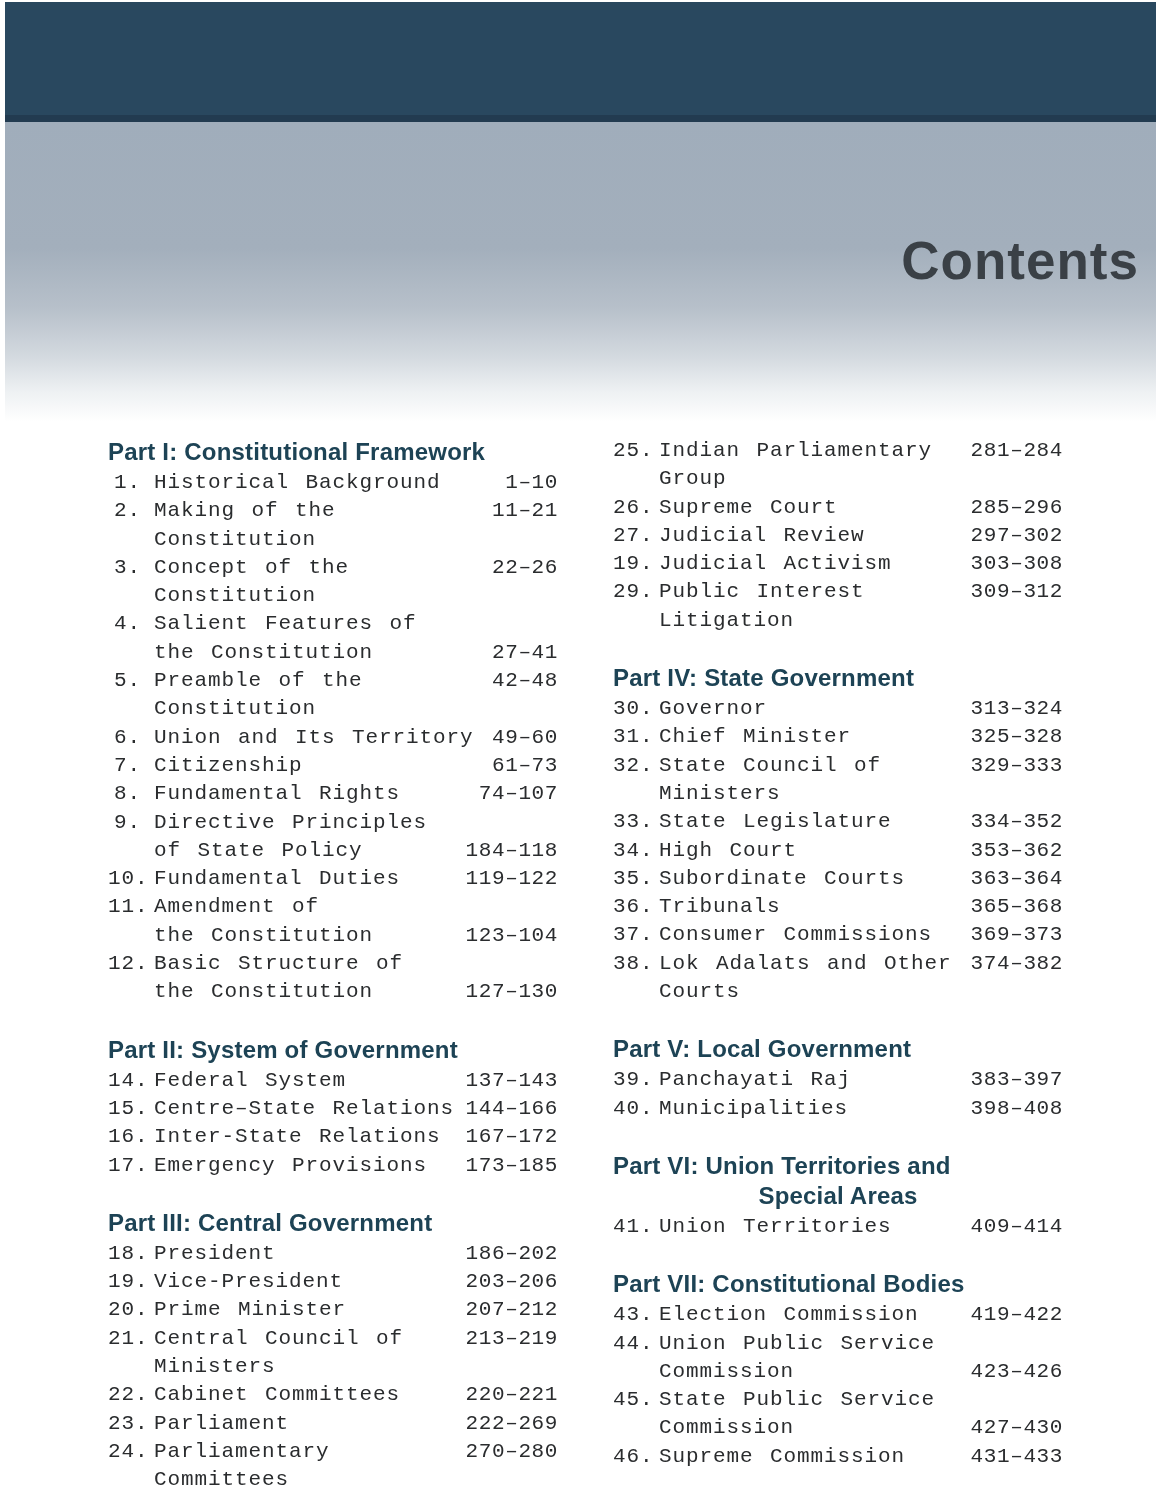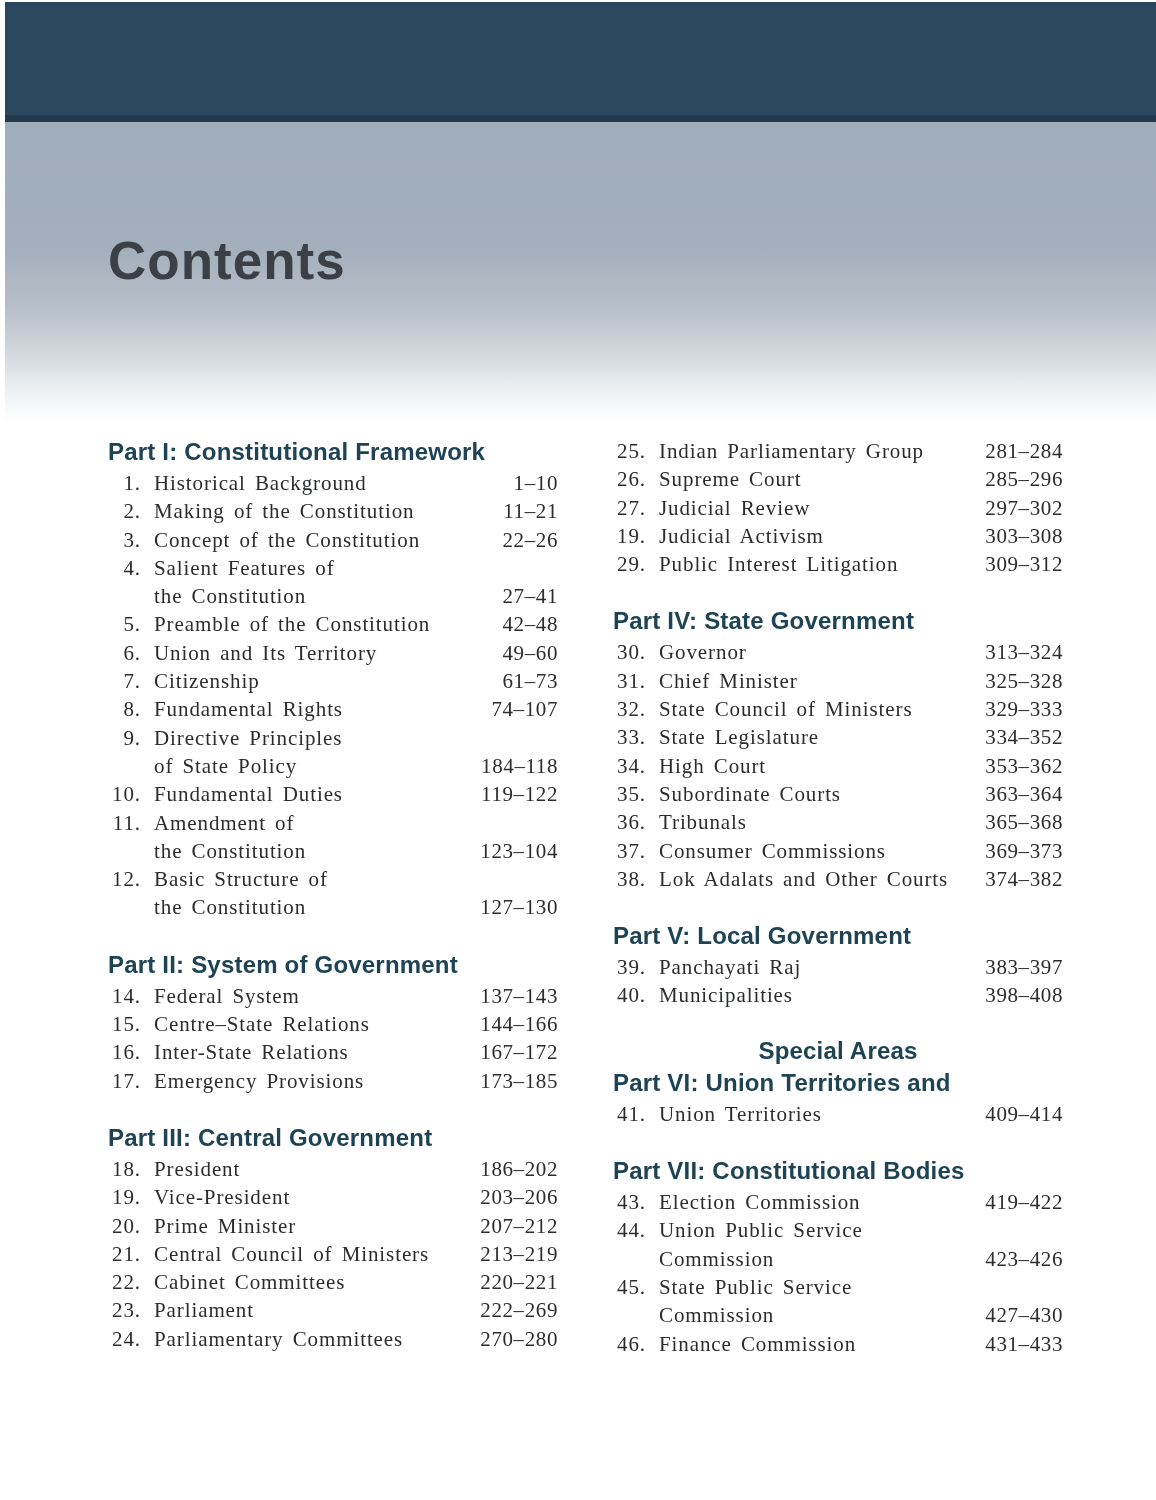--- a/index.html
+++ b/index.html
@@ -40,20 +40,21 @@
   }
   .title-band h1{
     margin:0;
     padding:112px 17px 0 103px;
     font-family:"Liberation Sans", sans-serif;
     font-weight:bold;
     font-size:53px;
     line-height:1;
     letter-spacing:1px;
     color:var(--page-title);
+    text-align:right;
   }
 
   .toc{
     margin:15px 0 0 108px;
     display:flex;
     gap:55px;
   }
   .col{width:450px;}
 
   .section{margin-top:28px;}
@@ -74,20 +75,21 @@
   }
 
   .row{
     display:flex;
     align-items:baseline;
     font-size:21px;
     line-height:28.3px;
     letter-spacing:0.9px;
     word-spacing:3px;
     color:var(--entry-text);
+    font-family:Liberation Mono, monospace;
   }
   .num{
     width:46px;
     flex:0 0 46px;
     text-align:right;
     padding-right:13px;
   }
   .t{flex:1 1 auto;}
   .pg{
     flex:0 0 auto;
@@ -334,22 +336,22 @@
             <span class="t">Panchayati Raj</span>
             <span class="pg">383–397</span>
           </div>
           <div class="row">
             <span class="num">40.</span>
             <span class="t">Municipalities</span>
             <span class="pg">398–408</span>
           </div>
         </div>
         <div class="section">
+          <div class="part-heading">Part VI: Union Territories and</div>
           <div class="part-heading line2">Special Areas</div>
-          <div class="part-heading">Part VI: Union Territories and</div>
           <div class="row">
             <span class="num">41.</span>
             <span class="t">Union Territories</span>
             <span class="pg">409–414</span>
           </div>
         </div>
         <div class="section">
           <div class="part-heading">Part VII: Constitutional Bodies</div>
           <div class="row">
             <span class="num">43.</span>
@@ -371,19 +373,19 @@
             <span class="t">State Public Service</span>
             <span class="pg"></span>
           </div>
           <div class="row">
             <span class="num"></span>
             <span class="t">Commission</span>
             <span class="pg">427–430</span>
           </div>
           <div class="row">
             <span class="num">46.</span>
-            <span class="t">Finance Commission</span>
+            <span class="t">Supreme Commission</span>
             <span class="pg">431–433</span>
           </div>
         </div>
       </div>
   </div>
 </div>
 
 </body></html>

